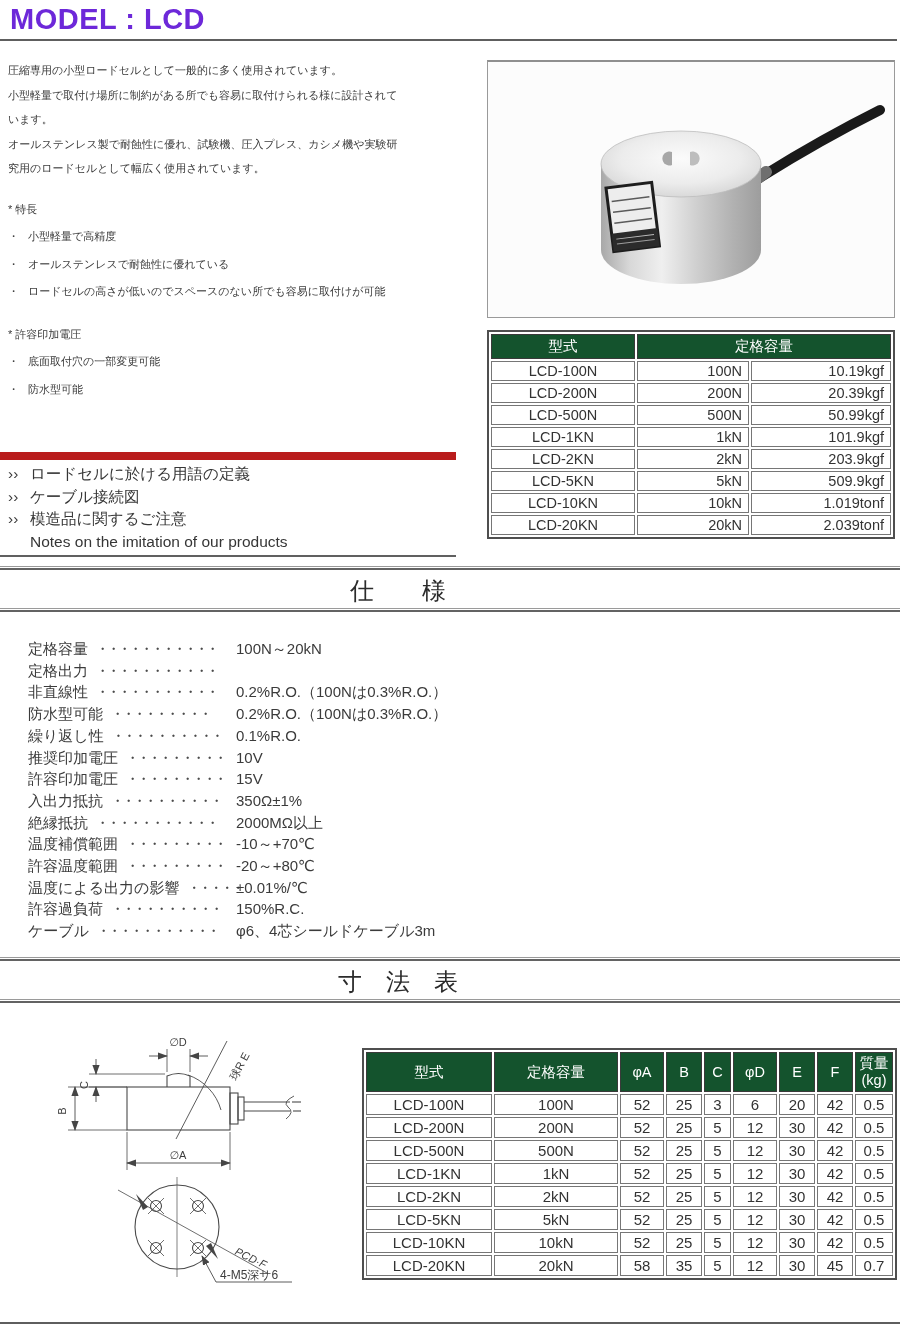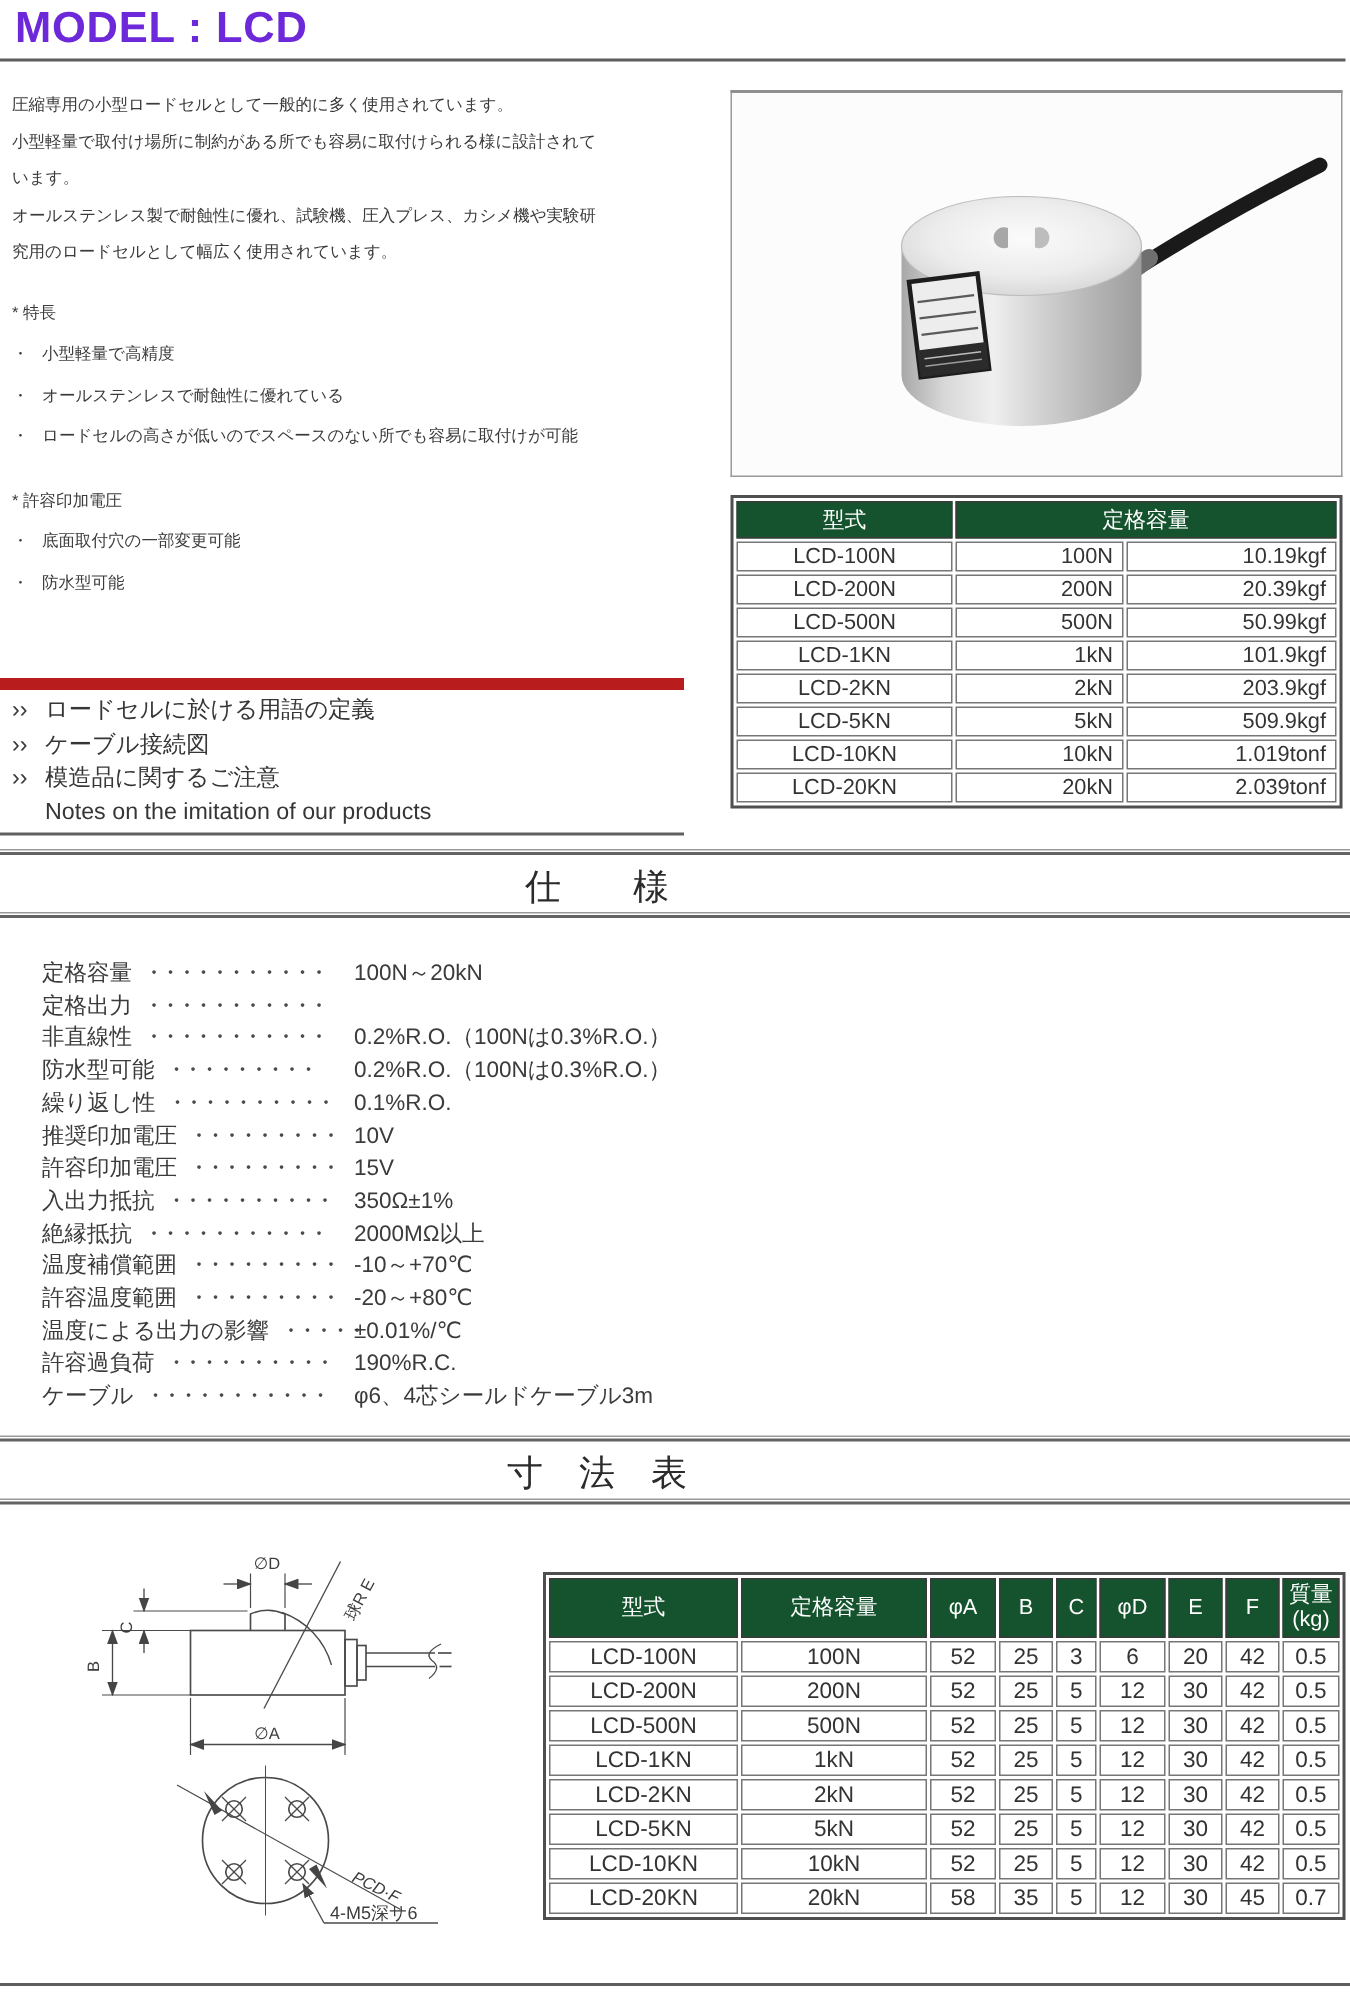--- a/index.html
+++ b/index.html
@@ -218,21 +218,21 @@
       <div class="spec-row"><span class="spec-label">非直線性</span><span class="spec-dots">・・・・・・・・・・・</span><span class="spec-value">0.2%R.O.（100Nは0.3%R.O.）</span></div>
       <div class="spec-row"><span class="spec-label">防水型可能</span><span class="spec-dots">・・・・・・・・・</span><span class="spec-value">0.2%R.O.（100Nは0.3%R.O.）</span></div>
       <div class="spec-row"><span class="spec-label">繰り返し性</span><span class="spec-dots">・・・・・・・・・・</span><span class="spec-value">0.1%R.O.</span></div>
       <div class="spec-row"><span class="spec-label">推奨印加電圧</span><span class="spec-dots">・・・・・・・・・</span><span class="spec-value">10V</span></div>
       <div class="spec-row"><span class="spec-label">許容印加電圧</span><span class="spec-dots">・・・・・・・・・</span><span class="spec-value">15V</span></div>
       <div class="spec-row"><span class="spec-label">入出力抵抗</span><span class="spec-dots">・・・・・・・・・・</span><span class="spec-value">350Ω±1%</span></div>
       <div class="spec-row"><span class="spec-label">絶縁抵抗</span><span class="spec-dots">・・・・・・・・・・・</span><span class="spec-value">2000MΩ以上</span></div>
       <div class="spec-row"><span class="spec-label">温度補償範囲</span><span class="spec-dots">・・・・・・・・・</span><span class="spec-value">-10～+70℃</span></div>
       <div class="spec-row"><span class="spec-label">許容温度範囲</span><span class="spec-dots">・・・・・・・・・</span><span class="spec-value">-20～+80℃</span></div>
       <div class="spec-row"><span class="spec-label">温度による出力の影響</span><span class="spec-dots">・・・・・</span><span class="spec-value">±0.01%/℃</span></div>
-      <div class="spec-row"><span class="spec-label">許容過負荷</span><span class="spec-dots">・・・・・・・・・・</span><span class="spec-value">190%R.C.</span></div>
+      <div class="spec-row"><span class="spec-label">許容過負荷</span><span class="spec-dots">・・・・・・・・・・</span><span class="spec-value">150%R.C.</span></div>
       <div class="spec-row"><span class="spec-label">ケーブル</span><span class="spec-dots">・・・・・・・・・・・</span><span class="spec-value">φ6、4芯シールドケーブル3m</span></div>
     </div>
 
   <div class="rule-double" style="top:957px"></div>
   <div class="section-heading" style="top:966px">寸　法　表</div>
   <div class="rule-double" style="top:999px"></div>
 
   <div class="dim-drawing">
     <svg width="332" height="292" viewBox="0 0 332 292">
       <defs>

